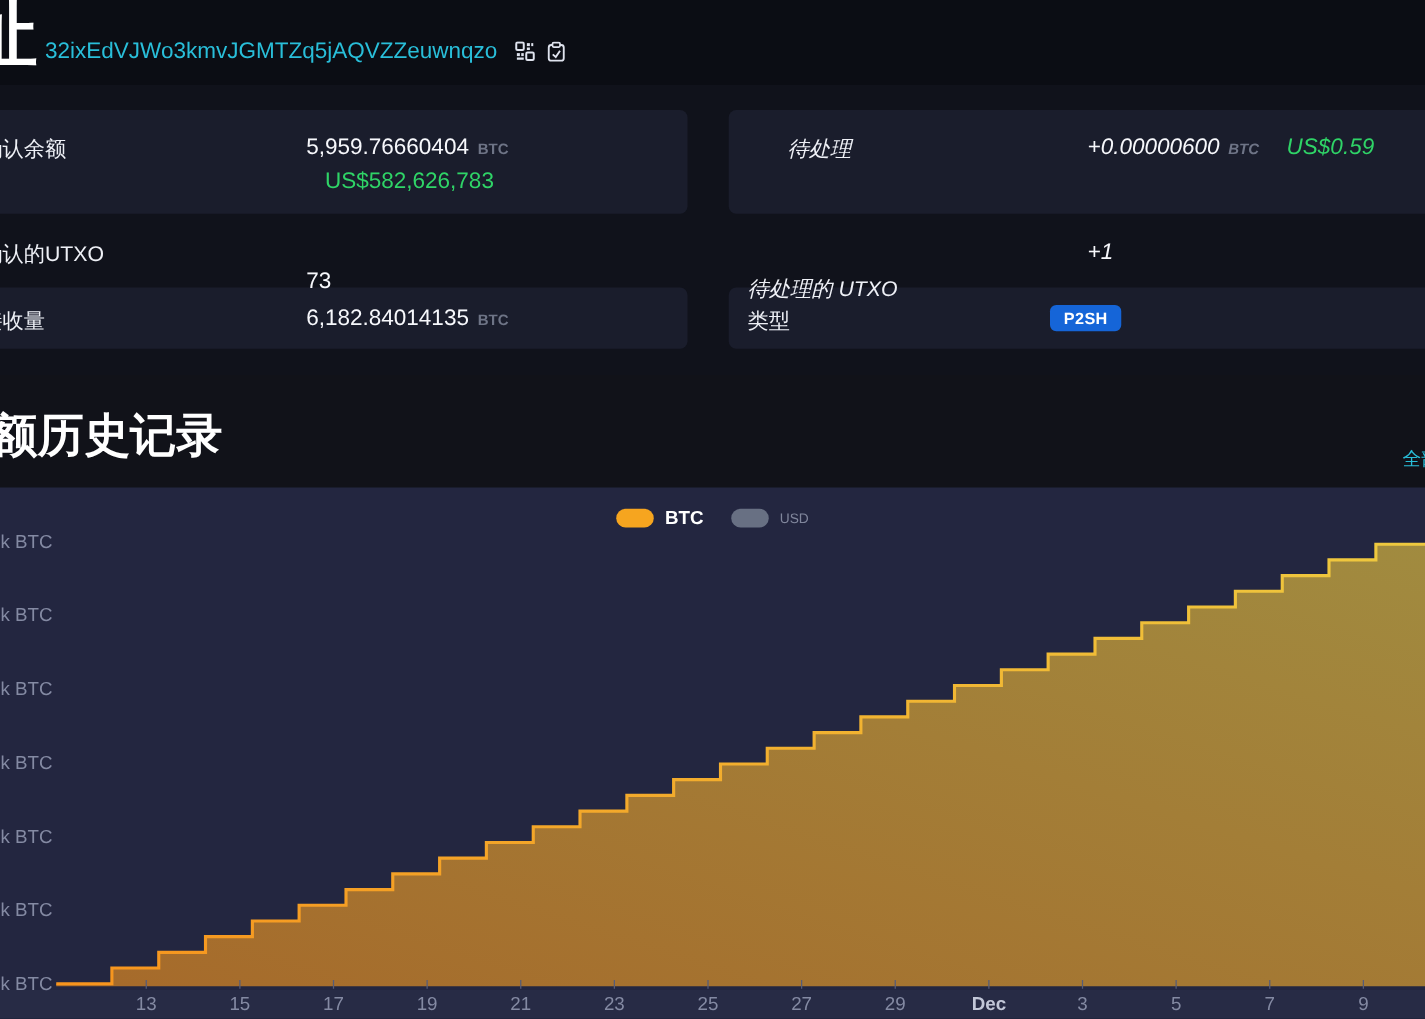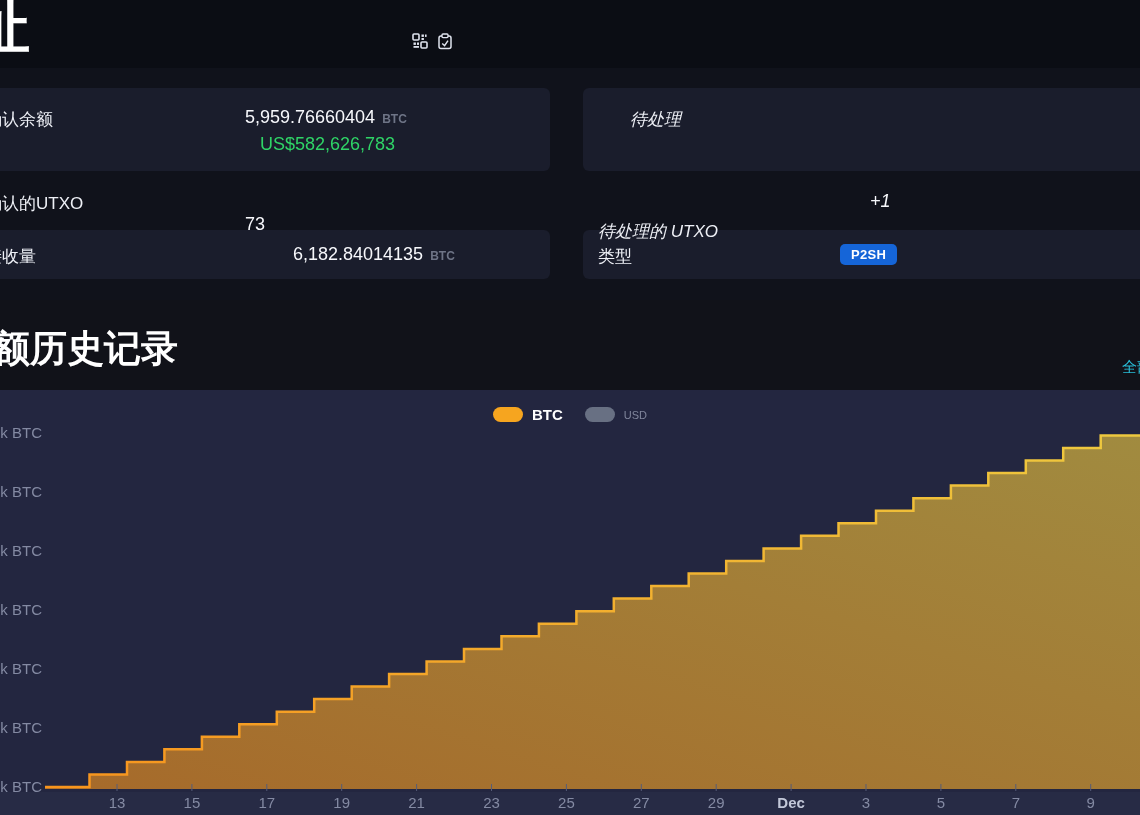--- a/index.html
+++ b/index.html
@@ -65,20 +65,21 @@
   .pill-usd { background:#687083; }
   .legend-label-active { font-size:15px; font-weight:700; color:#ffffff; }
   .legend-label-inactive { font-size:11px; color:#80869c; }
   svg text { font-family:"Liberation Sans","DejaVu Sans",sans-serif; }
 </style>
 </head>
 <body>
 
 <div class="header">
   <span class="big-title">地址</span>
+  <a class="address" href="#">32ixEdVJWo3kmvJGMTZq5jAQVZZeuwnqzo</a>
   <span class="hdr-icon" style="left:412px;">
     <svg width="16" height="16" viewBox="0 0 16 16" fill="none">
       <rect x="1" y="1" width="6" height="6" rx="1" stroke="#dfe3ee" stroke-width="1.6"></rect>
       <rect x="9.5" y="1.5" width="2.4" height="2.4" fill="#dfe3ee"></rect>
       <rect x="13" y="1.5" width="1.6" height="2.4" fill="#dfe3ee"></rect>
       <rect x="9.5" y="5" width="2.4" height="2" fill="#dfe3ee"></rect>
       <rect x="1.5" y="9.5" width="2.4" height="2.4" fill="#dfe3ee"></rect>
       <rect x="5" y="9.5" width="2" height="2.4" fill="#dfe3ee"></rect>
       <rect x="9" y="9" width="6" height="6" rx="1" stroke="#dfe3ee" stroke-width="1.6"></rect>
       <rect x="1.5" y="13" width="5.5" height="1.8" fill="#dfe3ee"></rect>
@@ -98,29 +99,30 @@
   <div class="card-bg" style="left:-20px; top:20px; width:570px; height:83px;"></div>
   <div class="card-bg" style="left:583px; top:20px; width:580px; height:83px;"></div>
   <div class="card-bg" style="left:-20px; top:162px; width:570px; height:49px;"></div>
   <div class="card-bg" style="left:583px; top:162px; width:580px; height:49px;"></div>
 
   <span class="stat-label" style="left:-15px; top:40px;">确认余额</span>
   <span class="stat-value" style="left:245px; top:39px;"><span>5,959.76660404</span><span class="unit">BTC</span></span>
   <span class="stat-value fiat" style="left:260px; top:66px;">US$582,626,783</span>
 
   <span class="stat-label pending" style="left:630px; top:40px;">待处理</span>
+  <span class="stat-value pending" style="left:870px; top:39px;"><span>+0.00000600</span><span class="unit">BTC</span><span class="fiat" style="margin-left:22px;">US$0.59</span></span>
 
   <span class="stat-label" style="left:-15px; top:124px;">确认的UTXO</span>
   <span class="stat-value" style="left:245px; top:123px;margin-top:23px;">73</span>
 
   <span class="stat-label pending" style="left:598px; top:124px;margin-top:28px;">待处理的 UTXO</span>
   <span class="stat-value pending" style="left:870px; top:123px;">+1</span>
 
   <span class="stat-label" style="left:-15px; top:177px;">接收量</span>
-  <span class="stat-value" style="left:245px; top:176px;margin-left:48px;"><span>6,182.84014135</span><span class="unit">BTC</span></span>
+  <span class="stat-value" style="left:245px; top:176px;"><span>6,182.84014135</span><span class="unit">BTC</span></span>
 
   <span class="stat-label" style="left:598px; top:177px;">类型</span>
   <span class="badge" style="position:absolute; left:840px; top:176px;">P2SH</span>
 </div>
 
 <div class="history-band">
   <span class="history-title">余额历史记录</span>
   <a class="history-link" href="#">全部</a>
 </div>
 

